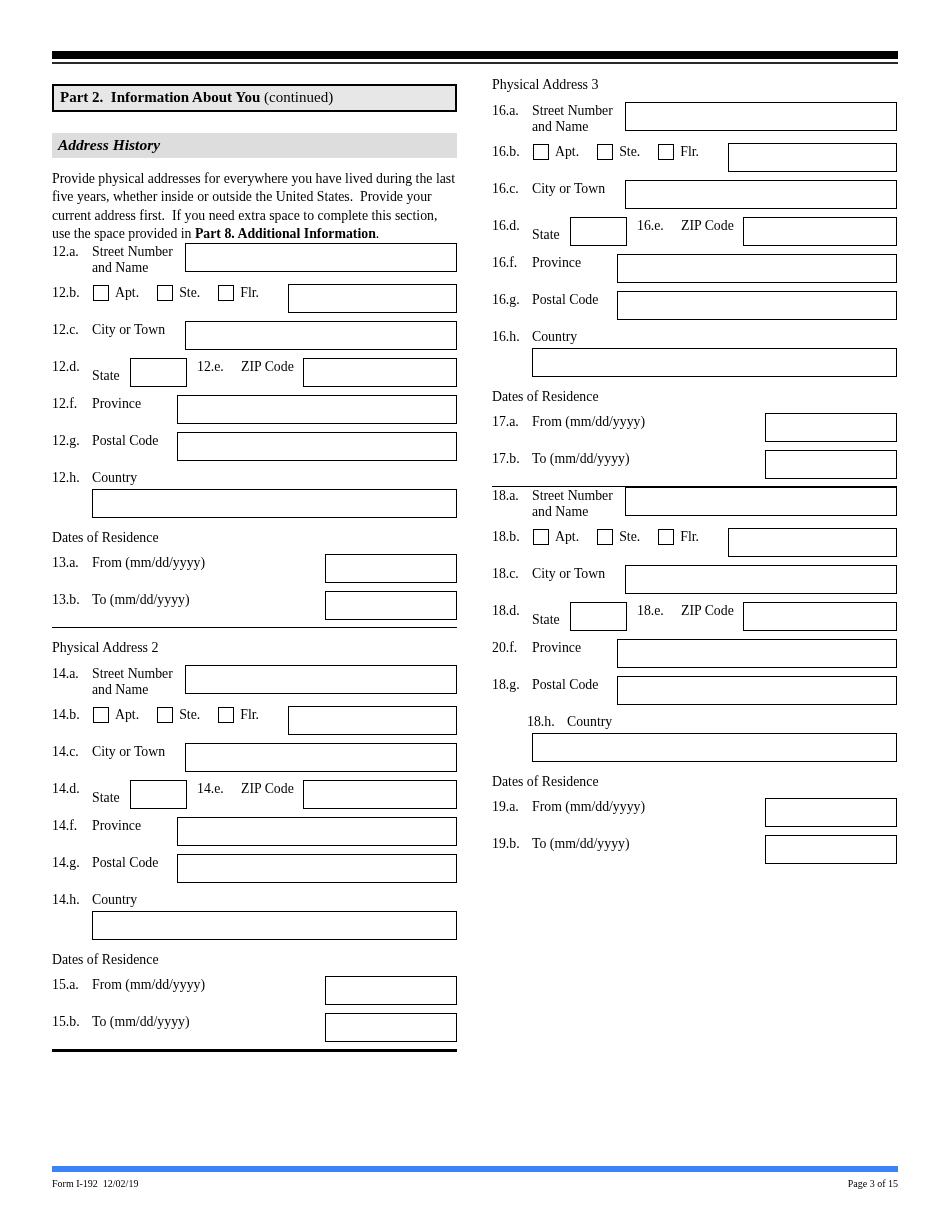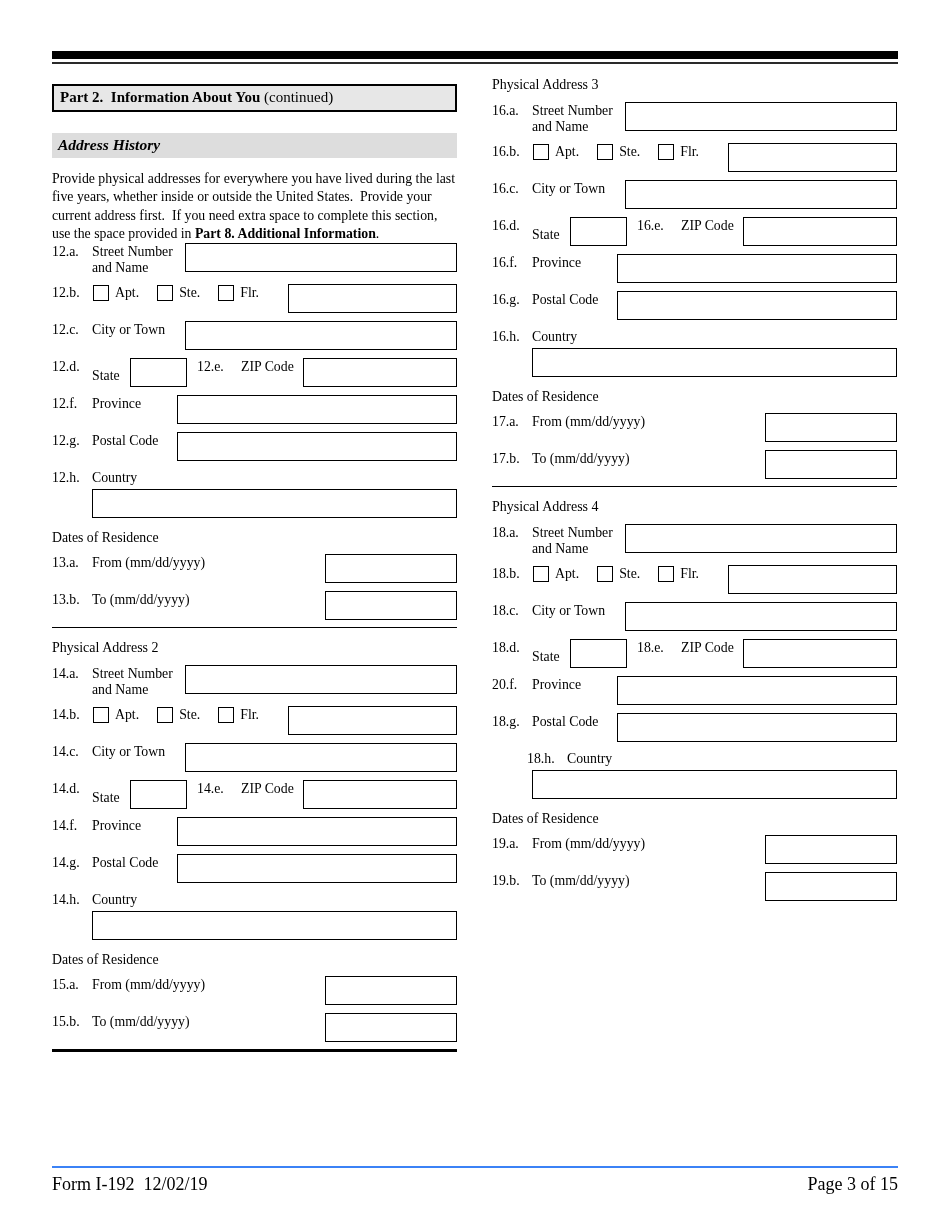--- a/index.html
+++ b/index.html
@@ -64,22 +64,22 @@
   .cb-label { font-size:13.8px; line-height:16px; padding-top:1px; margin-right:17px; }
 
   .dates-header { font-size:13.8px; margin:12px 0 8px; }
 
   .sep       { border-bottom:1.5px solid #000; margin-top:7px; }
   .thick-sep { border-bottom:3px solid #000;  margin-top:7px; }
 
   
   .footer {
     position:absolute; left:52px; top:1166px; width:846px;
-    border-top:2px solid #3b82f6; padding-top:6px;
-    display:flex; justify-content:space-between; font-size:18px; white-space:pre;
+    border-top:6px solid #3b82f6; padding-top:6px;
+    display:flex; justify-content:space-between; font-size:10px; white-space:pre;
   }
 </style>
 </head>
 <body>
 
 <div class="page">
 
   <div class="topbar">
     <div class="bar"></div>
     <div class="thin"></div>
@@ -299,21 +299,20 @@
       <div class="field-row" style="margin-bottom:0;">
         <span class="num">17.b.</span>
         <span class="flabel flex1">To (mm/dd/yyyy)</span>
         <input type="text" class="ti date-input" style="">
       </div>
     </div>
 
     <div class="sep"></div>
 
     <div class="addr-block">
-      <div class="block-title">Physical Address 4</div>
 
       <div class="field-row">
         <span class="num">18.a.</span>
         <span class="flabel lbl-2line"><span>Street Number</span><br><span>and Name</span></span>
         <input type="text" class="ti flex1" style="">
       </div>
 
       <div class="field-row">
         <span class="num">18.b.</span>
         <span class="cb"></span>

